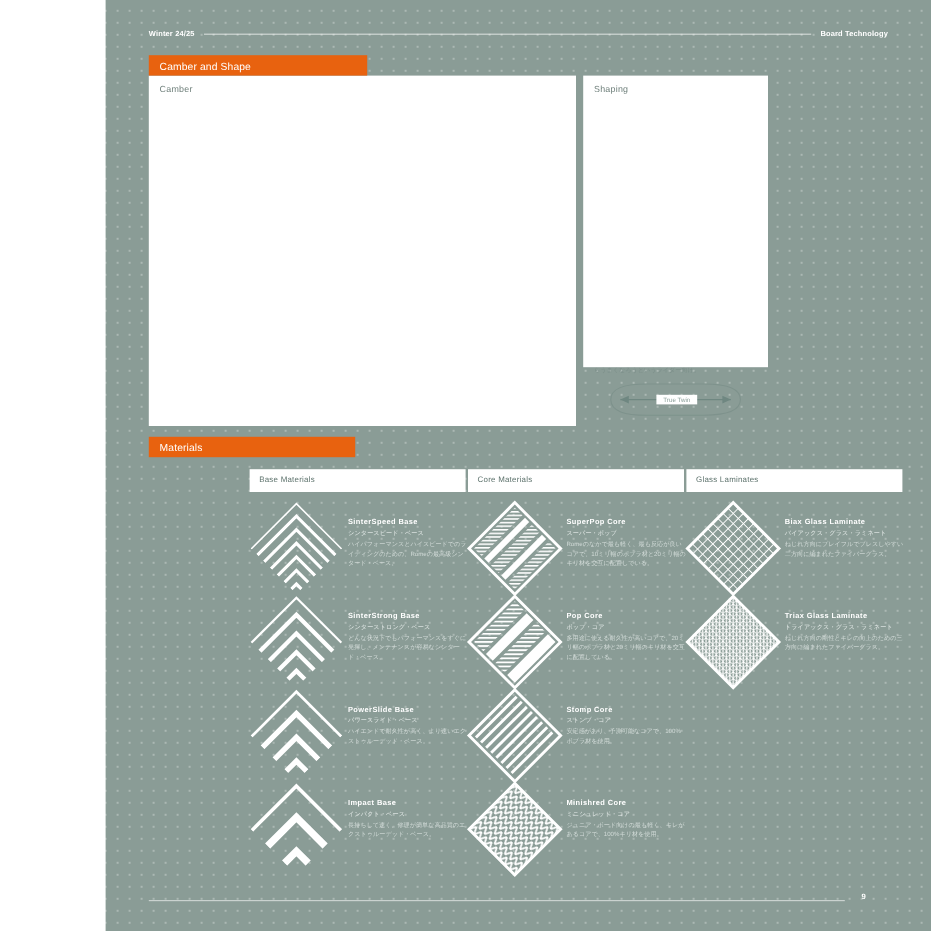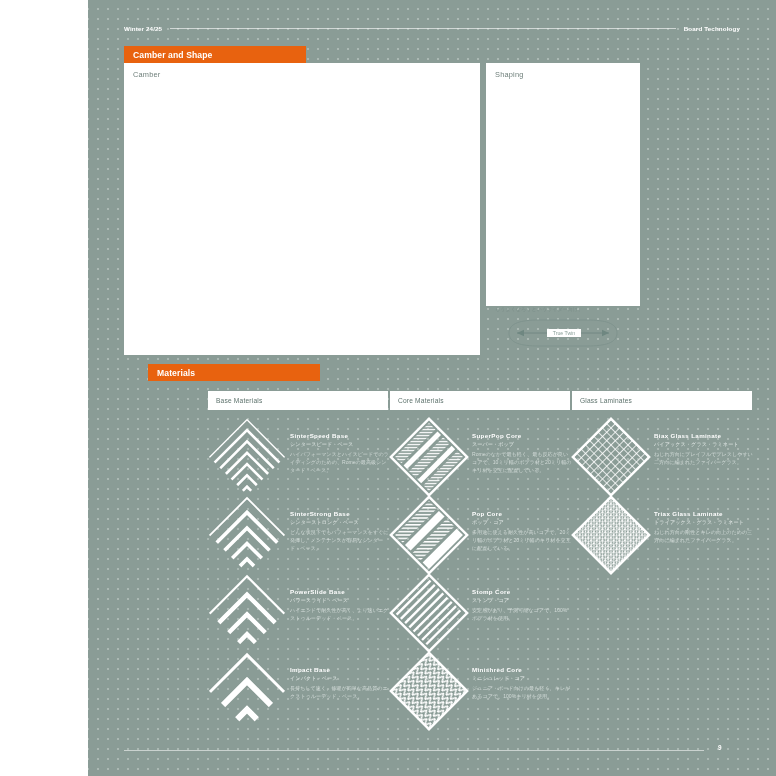--- a/index.html
+++ b/index.html
@@ -45,24 +45,24 @@
   
   .section-bar {
     position: absolute;
     height: 17px;
     background: #e8620f;
     display: flex; align-items: center;
     padding-left: 9px;
     z-index: 3;
   }
   .section-bar span {
-    font-size: 8.6px; font-weight: bold; color: #ffffff; letter-spacing: 0.1px;
+    font-size: 8.6px; font-weight: normal; color: #ffffff; letter-spacing: 0.1px;
   }
   #bar-camber { left: 36px; top: 46px; width: 182px; }
-  #bar-materials { left: 36px; top: 364px; width: 172px; margin-left: 24px; }
+  #bar-materials { left: 36px; top: 364px; width: 172px; }
 
   
   .panel {
     position: absolute;
     background: #ffffff;
     z-index: 2;
   }
   #panel-camber  { left: 36px; top: 63px; width: 356px; height: 292px; }
   #panel-shaping { left: 398px; top: 63px; width: 154px; height: 243px; }
 

